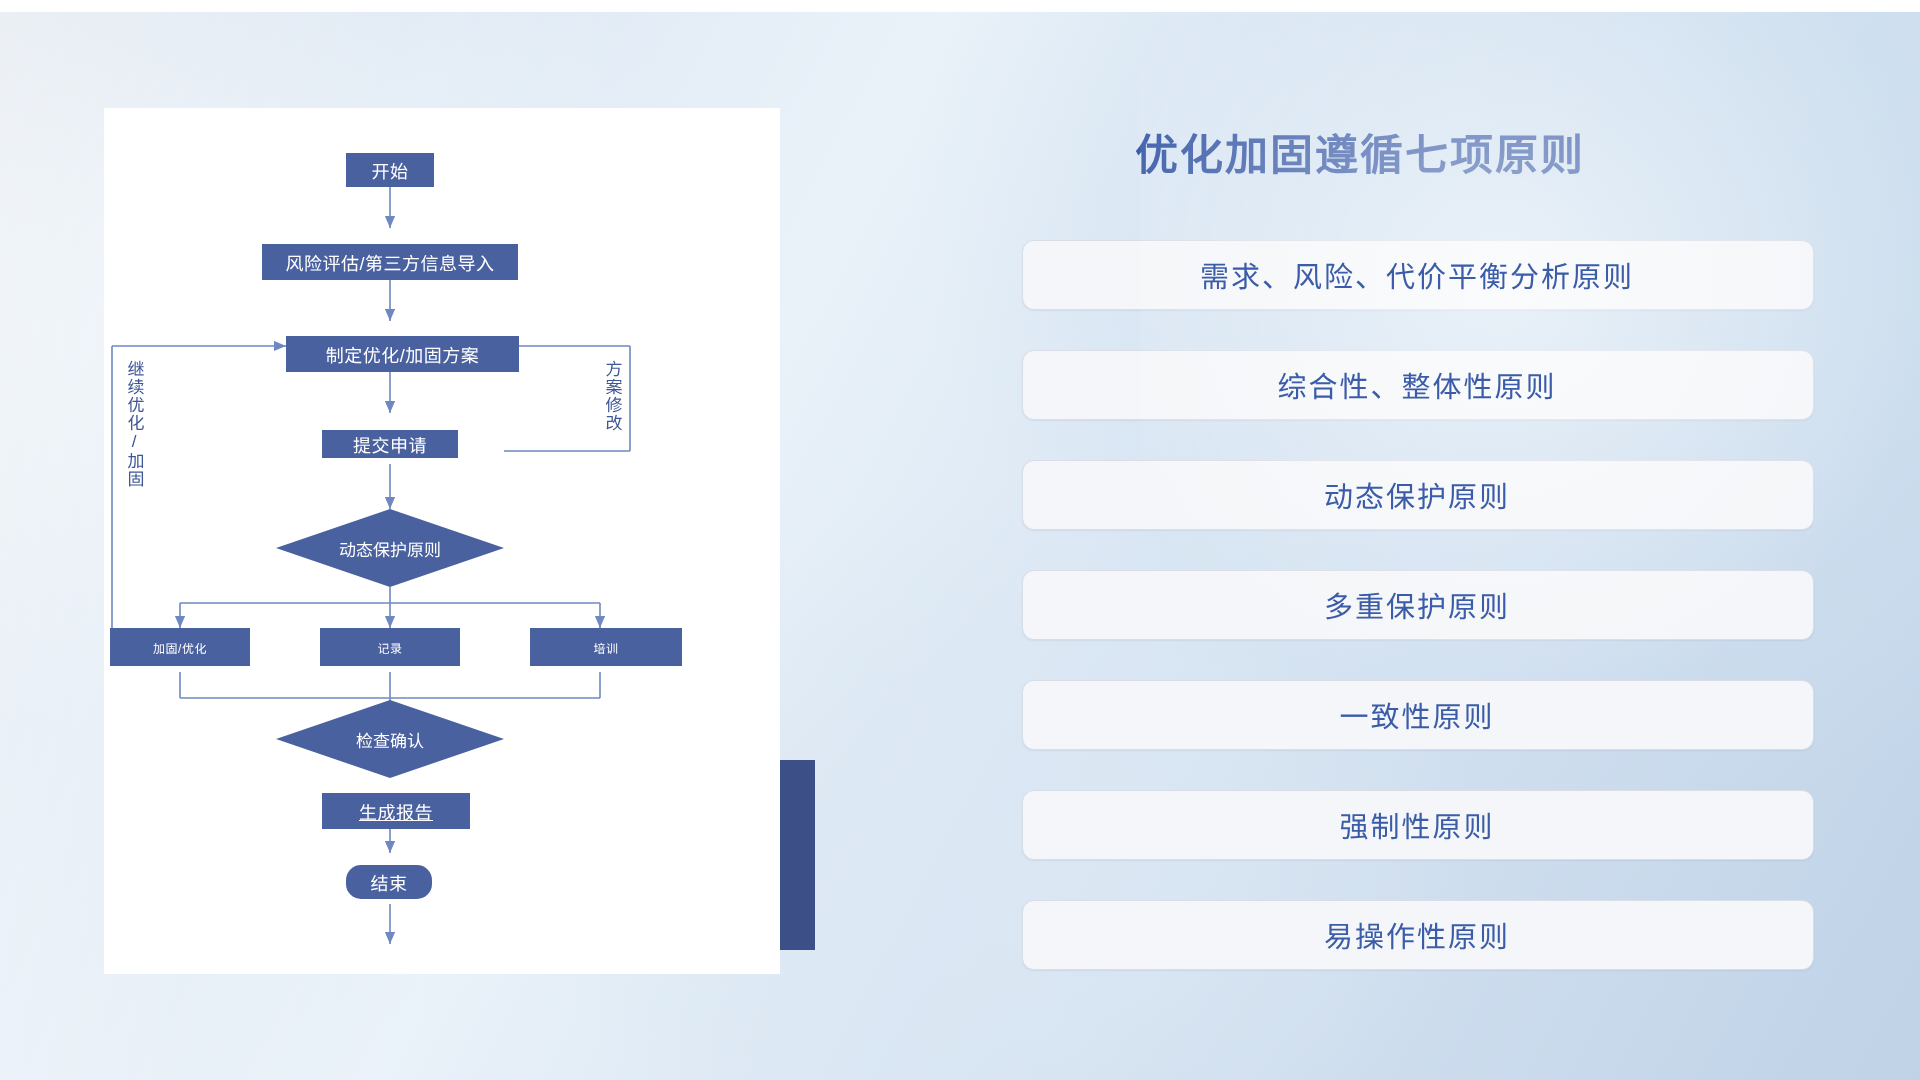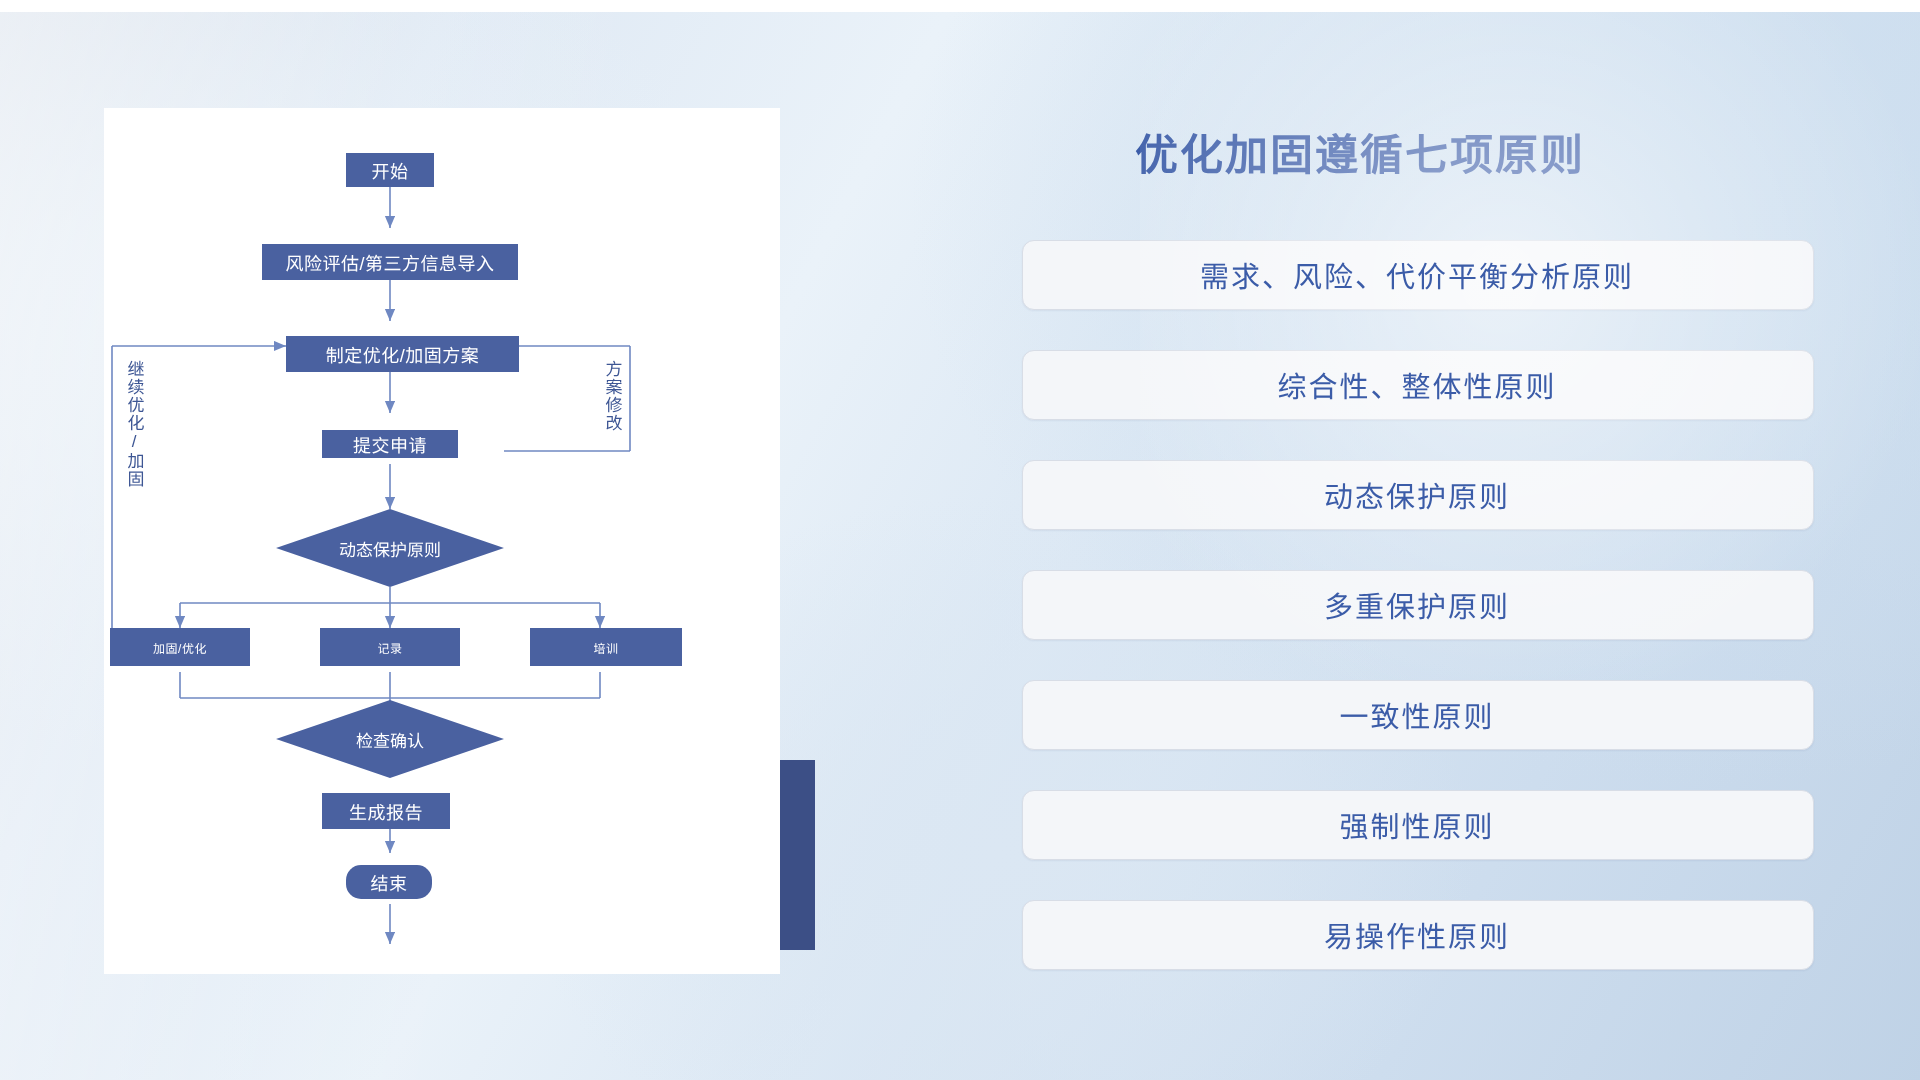--- a/index.html
+++ b/index.html
@@ -229,21 +229,21 @@
 
       <div class="node small" style="left:216px; top:520px; width:140px; height:38px;">记录</div>
 
       <div class="node small" style="left:426px; top:520px; width:152px; height:38px;">培训</div>
 
       <div class="diamond-wrap" style="left:172px; top:592px; width:228px; height:78px;">
         <div class="dshape"></div>
         <div class="dlabel">检查确认</div>
       </div>
 
-      <div class="node" style="left:218px; top:685px; width:128px; height:36px;">生成报告</div>
+      <div class="node" style="left:218px; top:685px; width:148px; height:36px;text-decoration:underline;">生成报告</div>
 
       <div class="node" style="left:242px; top:757px; width:86px; height:34px;border-radius:15px;">结束</div>
 
       <div class="vlabel" style="left:20px; top:252px; height:160px;">继续优化/加固</div>
 
       <div class="vlabel" style="left:498px; top:252px; height:110px;">方案修改</div>
 
     </div>
   </div>
 

